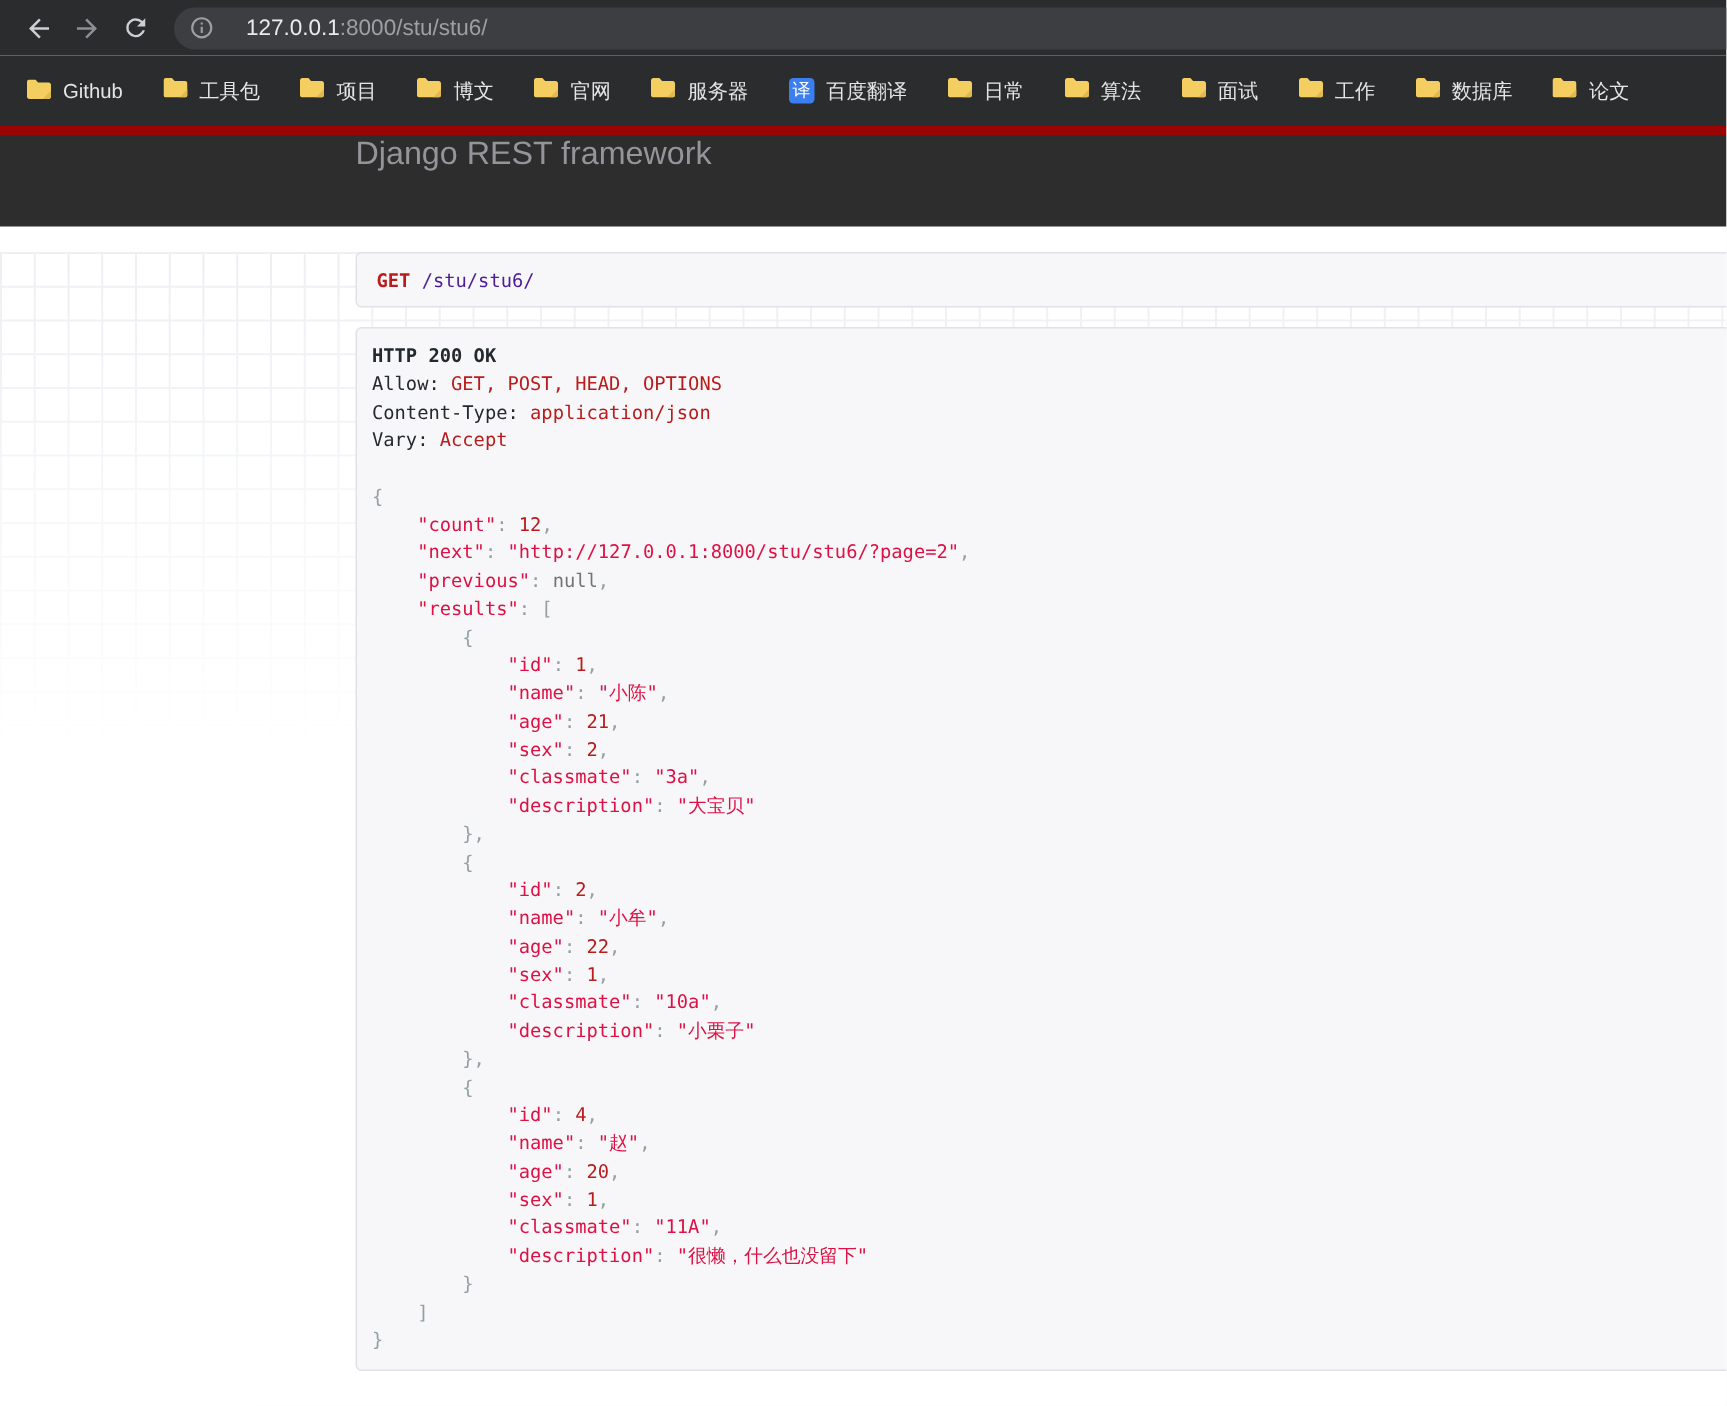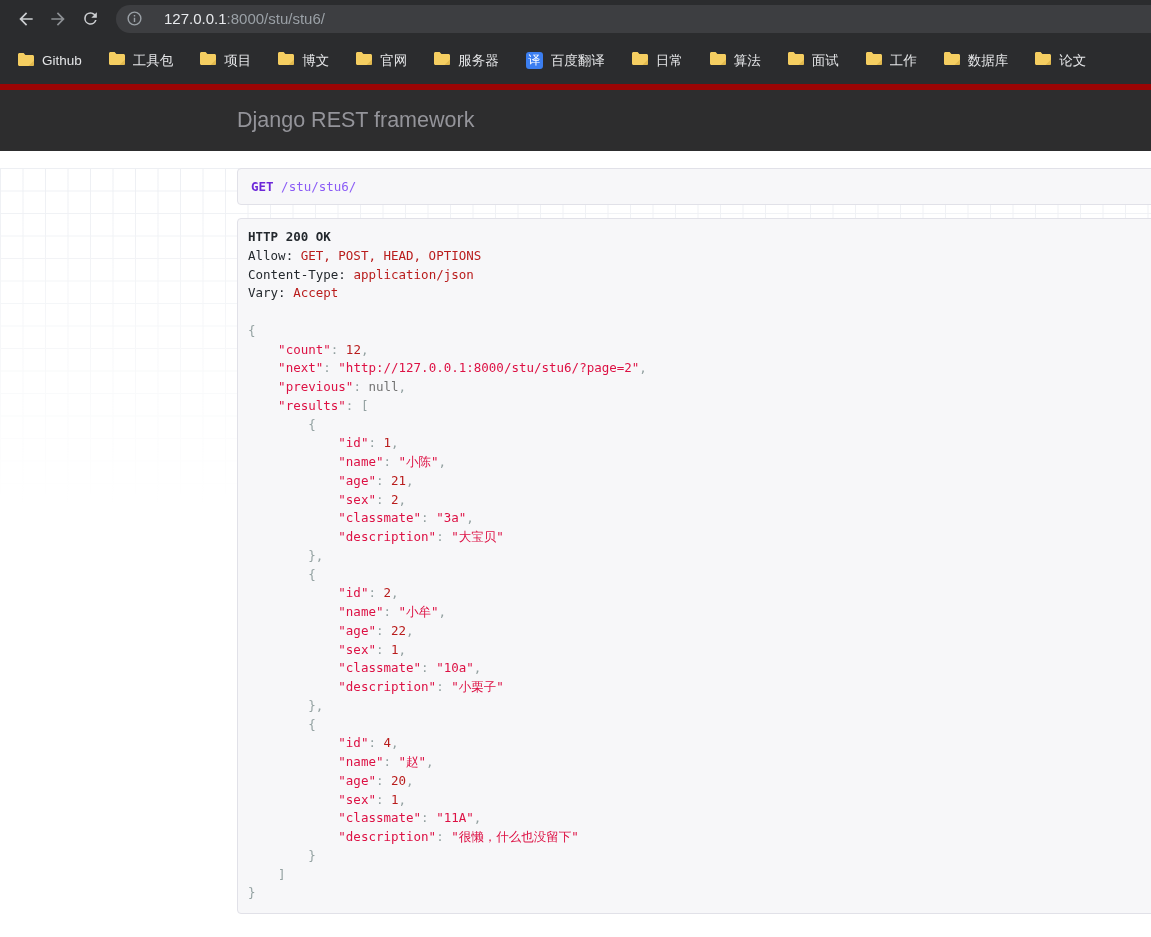--- a/index.html
+++ b/index.html
@@ -18,39 +18,39 @@
   .bookmarks-bar { height:47px; background:#2b2c2e; display:flex; align-items:center; padding-left:18px; }
   .bookmark-item { display:flex; align-items:flex-start; margin-right:27px; cursor:pointer; }
   .bookmark-item .bicon { display:flex; margin-right:8px; }
   .bookmark-label { color:#e4e5e7; font-size:13.5px; white-space:nowrap; }
   .translate-badge { width:17px; height:17px; background:#3b7ef0; border-radius:3px; color:#fff;
                      font-size:12px; display:flex; align-items:center; justify-content:center; }
 
   .separator { height:6px; background:#9b0404; }
 
   
-  .drf-navbar { height:61px; background:#2d2d2e; display:flex; align-items:center; }
+  .drf-navbar { height:61px; background:#2d2d2e; display:flex; align-items:flex-start; }
   .brand { margin-left:237px; color:#94949a; font-size:21.5px; text-decoration:none; }
 
   
   .page { position:relative; height:786px; background:#fff; }
   .grid-bg { position:absolute; top:0; left:0; right:0; height:335px; pointer-events:none;
     background-image:
       linear-gradient(to right, #edeff3 1px, transparent 1px),
       linear-gradient(to bottom, #edeff3 1px, transparent 1px);
     background-size:22.5px 22.5px;
     -webkit-mask-image:linear-gradient(to bottom, #000 0%, rgba(0,0,0,0) 100%);
     mask-image:linear-gradient(to bottom, #000 0%, rgba(0,0,0,0) 100%);
   }
 
   .request-box { position:relative; margin:17px -8px 13px 237px; background:#f7f7f9;
                  border:1px solid #e1e1e8; border-radius:4px; padding:8px 13px;
                  font-family:"DejaVu Sans Mono", monospace; font-size:12.5px; line-height:19px; white-space:pre; }
-  .method { font-weight:bold; color:#6d28d9; }
-  .req-path { color:#8b5cf6;text-align:center; }
+  .method { font-weight:bold; color:#b91c1c; }
+  .req-path { color:#4c1d95;text-align:center; }
 
   .response-panel { position:relative; margin:0 -8px 0 237px; background:#f7f7f9;
                     border:1px solid #e1e1e8; border-radius:4px; padding:9px 12px 10px 10px; }
   .code { font-family:"DejaVu Sans Mono", monospace; font-size:12.5px; line-height:18.75px; white-space:pre; color:#333; }
   .code-line { min-height:18.75px; }
   .tok-status { color:#24292e; font-weight:bold; }
   .tok-hdr    { color:#24292e; font-weight:normal; }
   .tok-str { color:#DD1144; }
   .tok-lit { color:#b91c1c; }
   .tok-kwd { color:#737373; }

